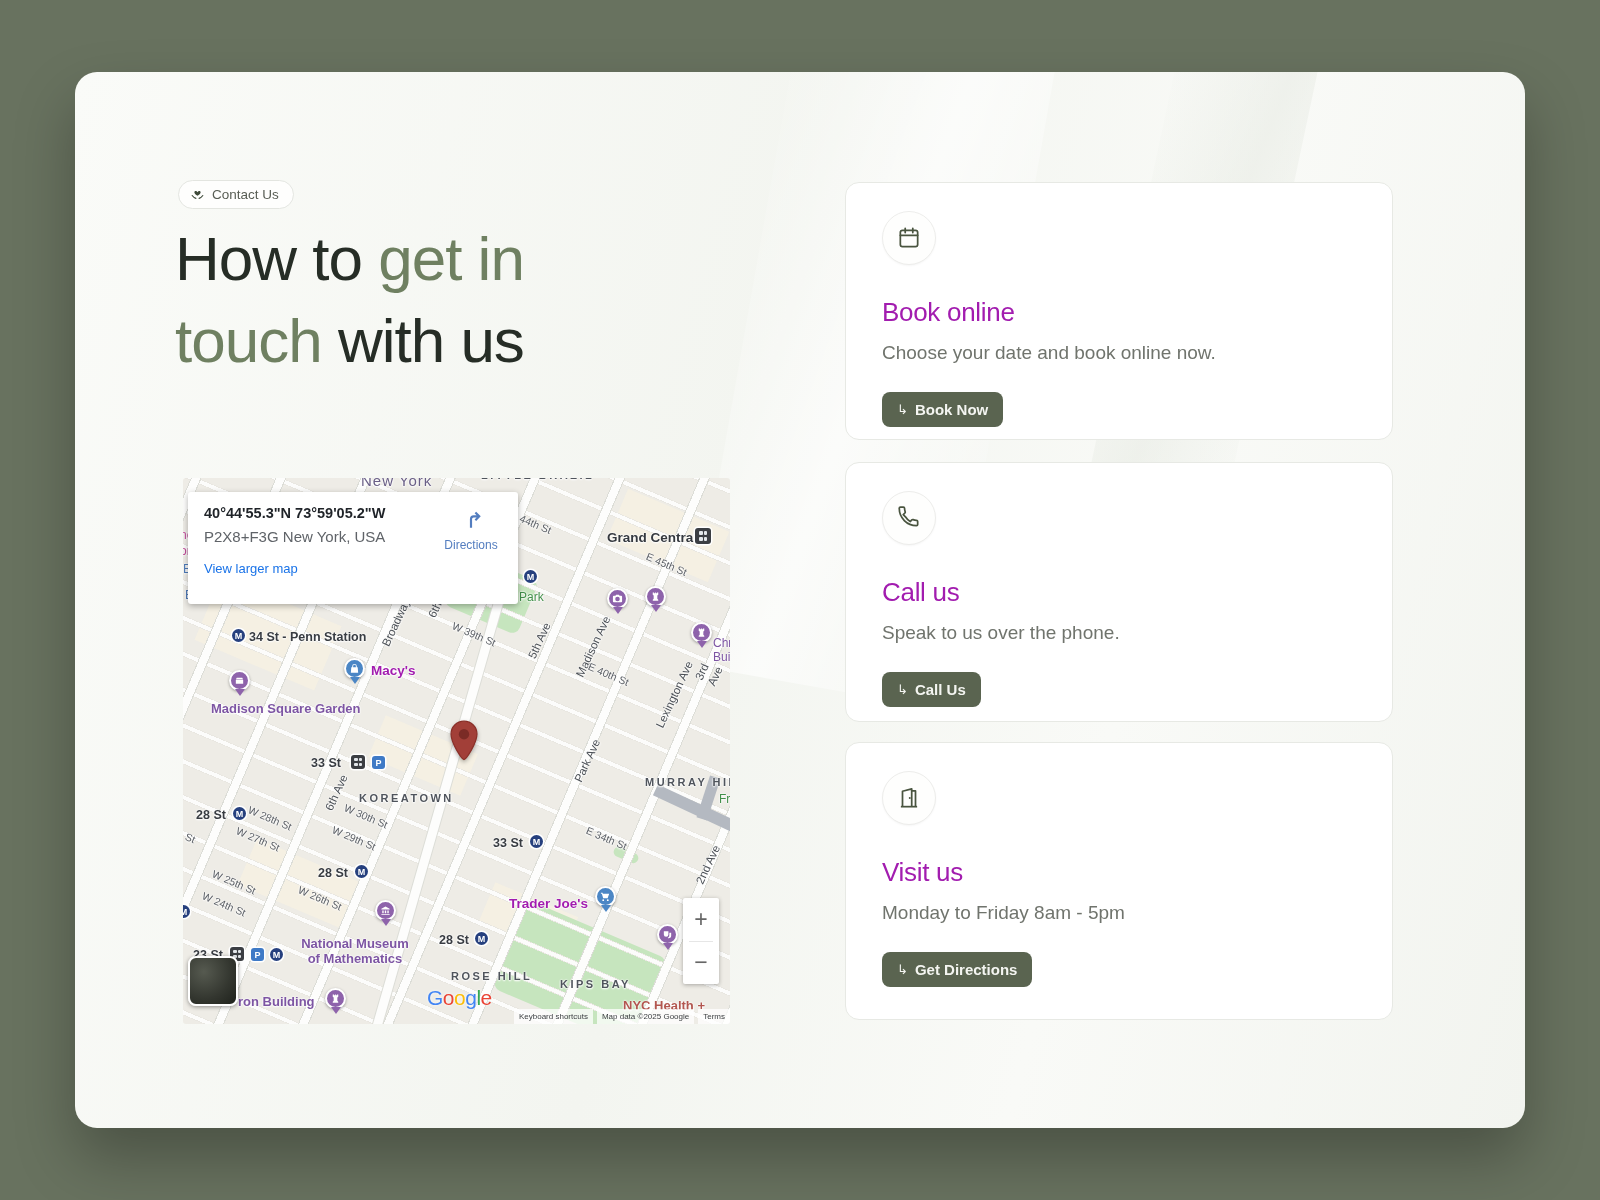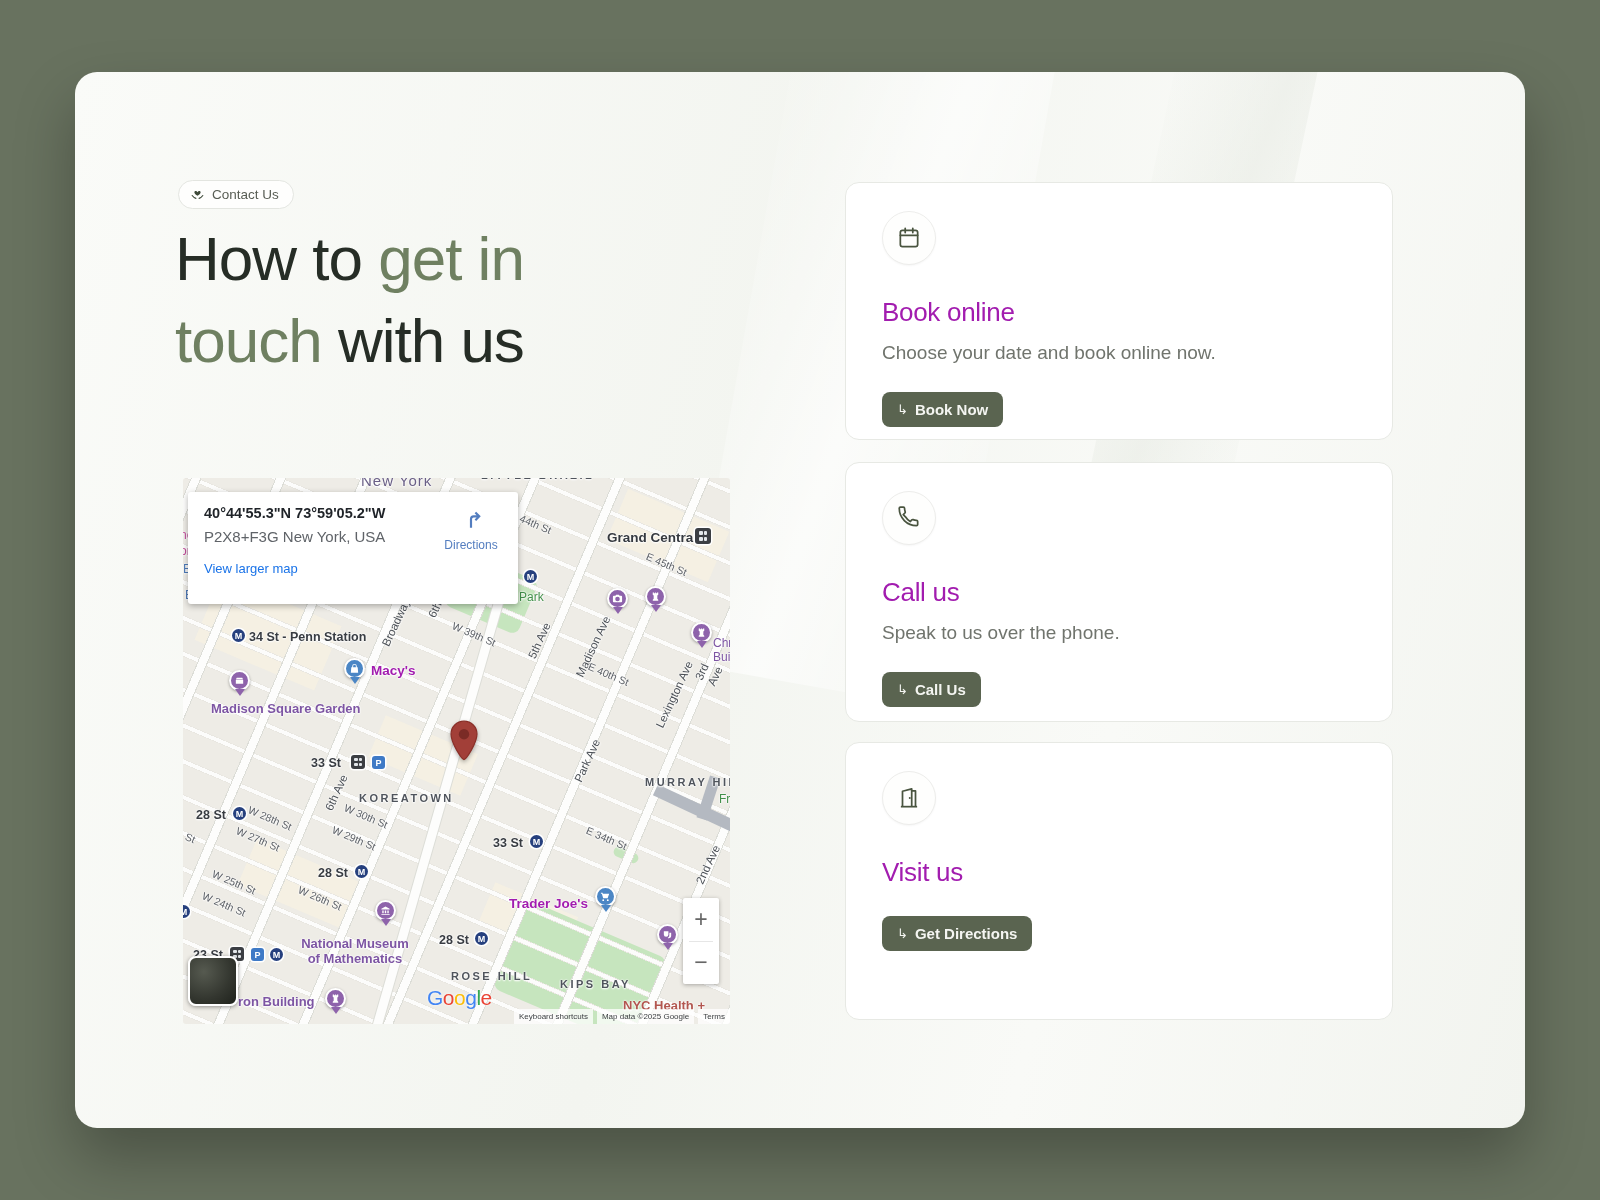--- a/index.html
+++ b/index.html
@@ -306,18 +306,19 @@
   <div class="card" style="top:670px;height:278px">
     <div class="icon-circle">
       <svg width="26" height="26" viewBox="0 0 24 24" fill="none" stroke="#49543f" stroke-width="1.6" stroke-linejoin="round">
           <path d="M6 20V5.8L14.5 3.5V20"></path>
           <path d="M14.5 5.5H18v14.5"></path>
           <path d="M4.5 20h15"></path>
           <circle cx="12.7" cy="12" r="0.9" fill="#49543f" stroke="none"></circle>
         </svg>
     </div>
     <h2>Visit us</h2>
+    <p>Monday to Friday 8am - 5pm</p>
     <button class="btn">
         <span class="arr">↳</span>
         <span>Get Directions</span>
       </button>
   </div>
 </div>
 
 </body></html>

